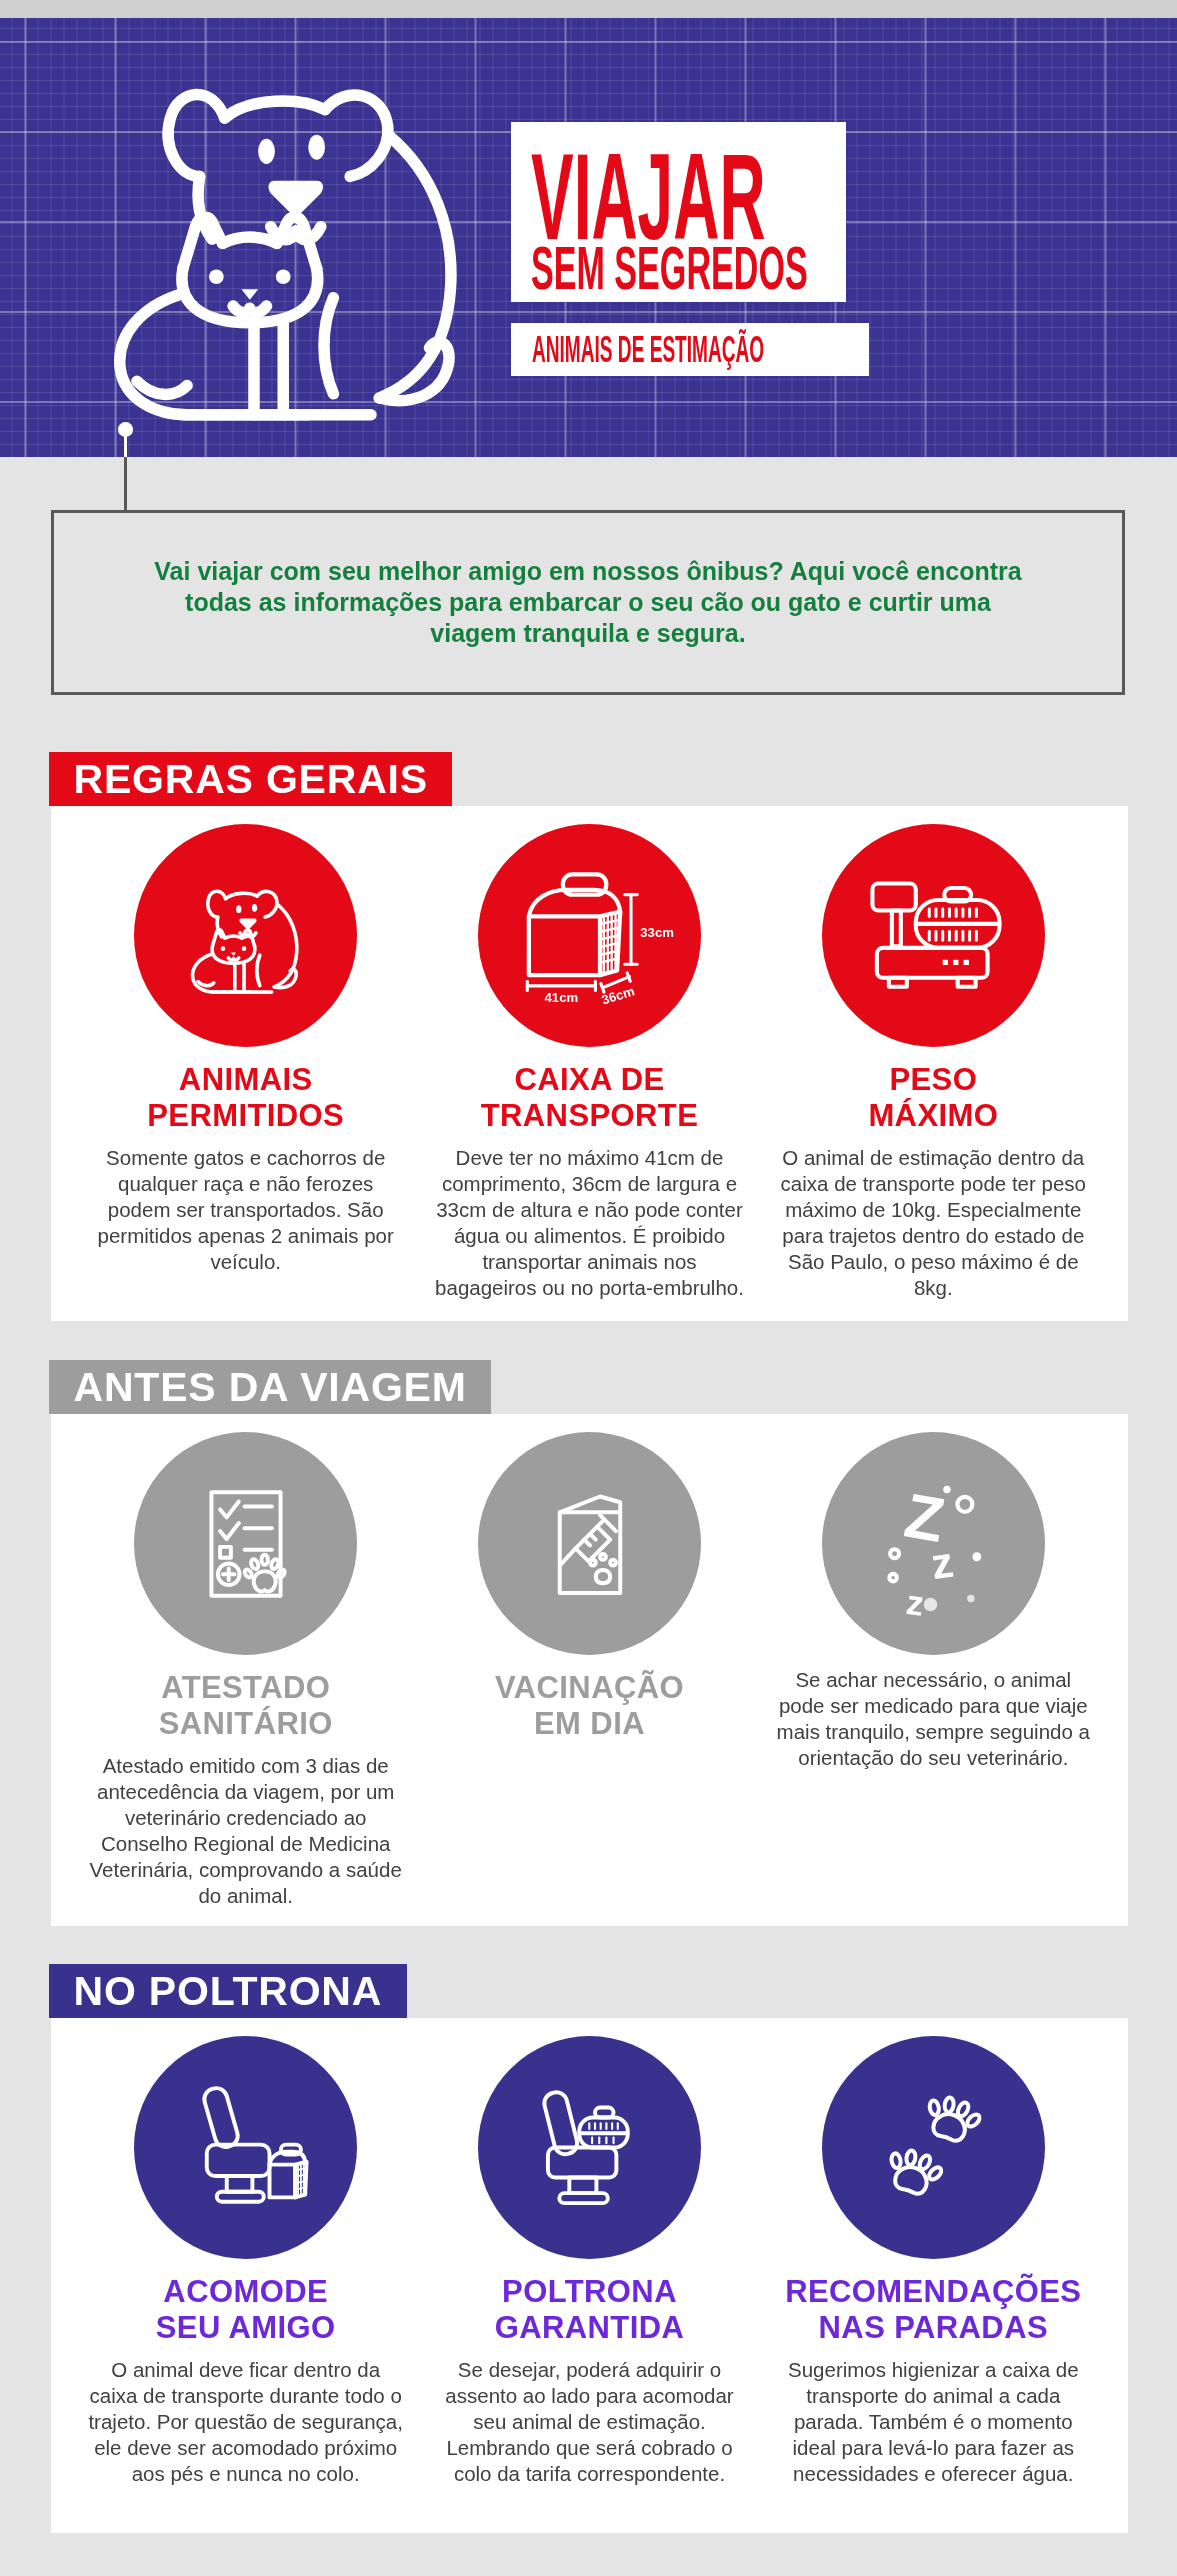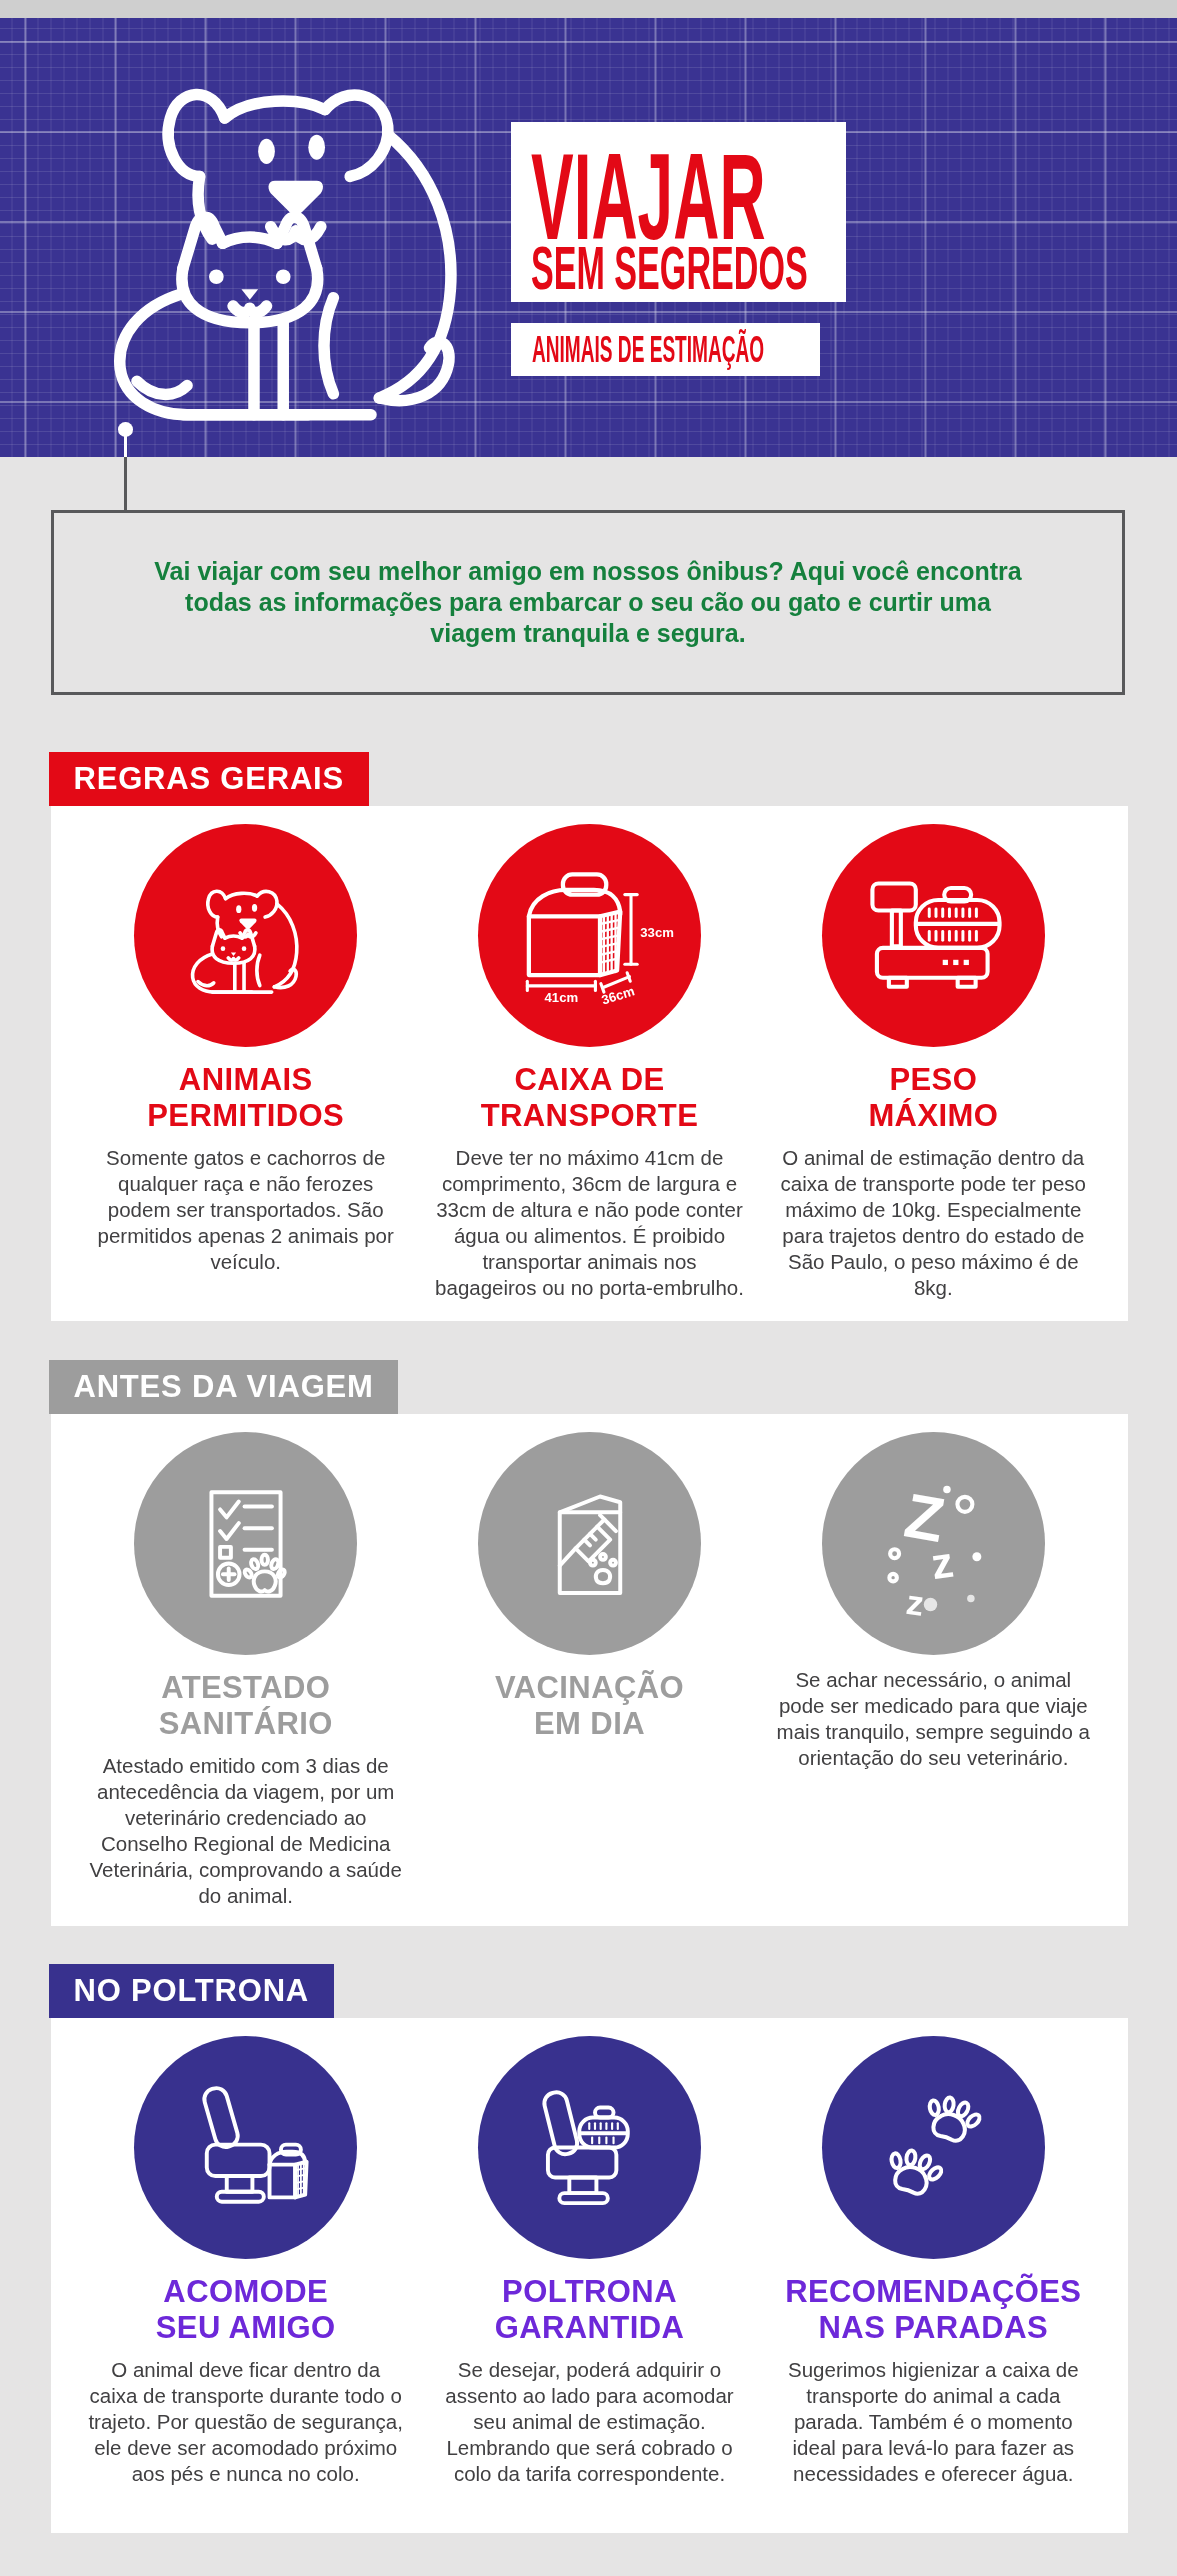--- a/index.html
+++ b/index.html
@@ -14,32 +14,32 @@
       linear-gradient(rgba(225,225,238,.13) 0.8px, transparent 0.8px),
       linear-gradient(90deg, rgba(225,225,238,.13) 0.8px, transparent 0.8px);
     background-size:90px 90px,90px 90px,13px 13px,13px 13px;
     background-position:24.5px 23px;}
   .header-art{position:absolute;left:45px;top:16.4px;width:489px;height:402px;}
   .stroke{fill:none;stroke:#fff;stroke-width:5.5;stroke-linecap:round;stroke-linejoin:round;}
   .fillw{fill:#fff;stroke:none;}
   .title-box{position:absolute;left:511px;top:104px;width:335px;height:180px;background:#fff;}
   .title-line1{position:absolute;left:19.6px;top:13px;font-size:123px;line-height:123px;font-weight:700;color:#e30916;transform:scaleX(.52);transform-origin:left top;white-space:nowrap;}
   .title-line2{position:absolute;left:19.6px;top:115px;font-size:62px;line-height:62px;font-weight:700;color:#e30916;transform:scaleX(.55);transform-origin:left top;white-space:nowrap;}
-  .tagline-box{position:absolute;left:511px;top:305px;width:309px;height:53px;background:#fff;}
+  .tagline-box{position:absolute;left:511px;top:305px;width:358px;height:53px;background:#fff;}
   .tagline{position:absolute;left:21px;top:0;line-height:53px;font-size:36px;font-weight:700;color:#e30916;transform:scaleX(.53);transform-origin:left center;white-space:nowrap;}
   .connector-dot{position:absolute;left:118px;top:404px;width:14.7px;height:14.7px;border-radius:50%;background:#fff;}
   .connector-stem-white{position:absolute;left:124px;top:417px;width:3.3px;height:22px;background:#fff;}
   .connector-stem-gray{position:absolute;left:124px;top:439px;width:3.3px;height:54px;background:#58585a;}
 
   
   .intro-box{position:absolute;left:51px;top:492px;width:1074px;height:185px;border:3.3px solid #58585a;box-sizing:border-box;display:flex;align-items:center;justify-content:center;}
   .intro-text{width:883px;text-align:center;font-size:25px;line-height:31px;font-weight:700;color:#15803d;}
 
   
-  .section-label{position:absolute;left:49px;height:54px;line-height:54px;padding:0 24.5px;color:#fff;font-size:31px;font-weight:700;letter-spacing:0.8px;white-space:nowrap;}
+  .section-label{position:absolute;left:49px;height:54px;line-height:54px;padding:0 24.5px;color:#fff;font-size:41px;font-weight:700;letter-spacing:0.8px;white-space:nowrap;}
   .label-red{background:#e30916;top:734px;}
   .label-gray{background:#9d9d9d;top:1342px;}
   .label-blue{background:#38318e;top:1946px;}
   .panel{position:absolute;left:51px;width:1077px;background:#fff;display:flex;gap:16.4px;padding:0 31px;box-sizing:border-box;}
   .panel-1{top:788px;height:515px;}
   .panel-2{top:1396px;height:512px;}
   .panel-3{top:2000px;height:515px;}
   .card{flex:1;display:flex;flex-direction:column;align-items:center;}
   .circle{width:223px;height:223px;border-radius:50%;margin-top:18px;display:flex;align-items:center;justify-content:center;flex:0 0 auto;}
   .circle-red{background:#e30916;text-decoration:underline;}

